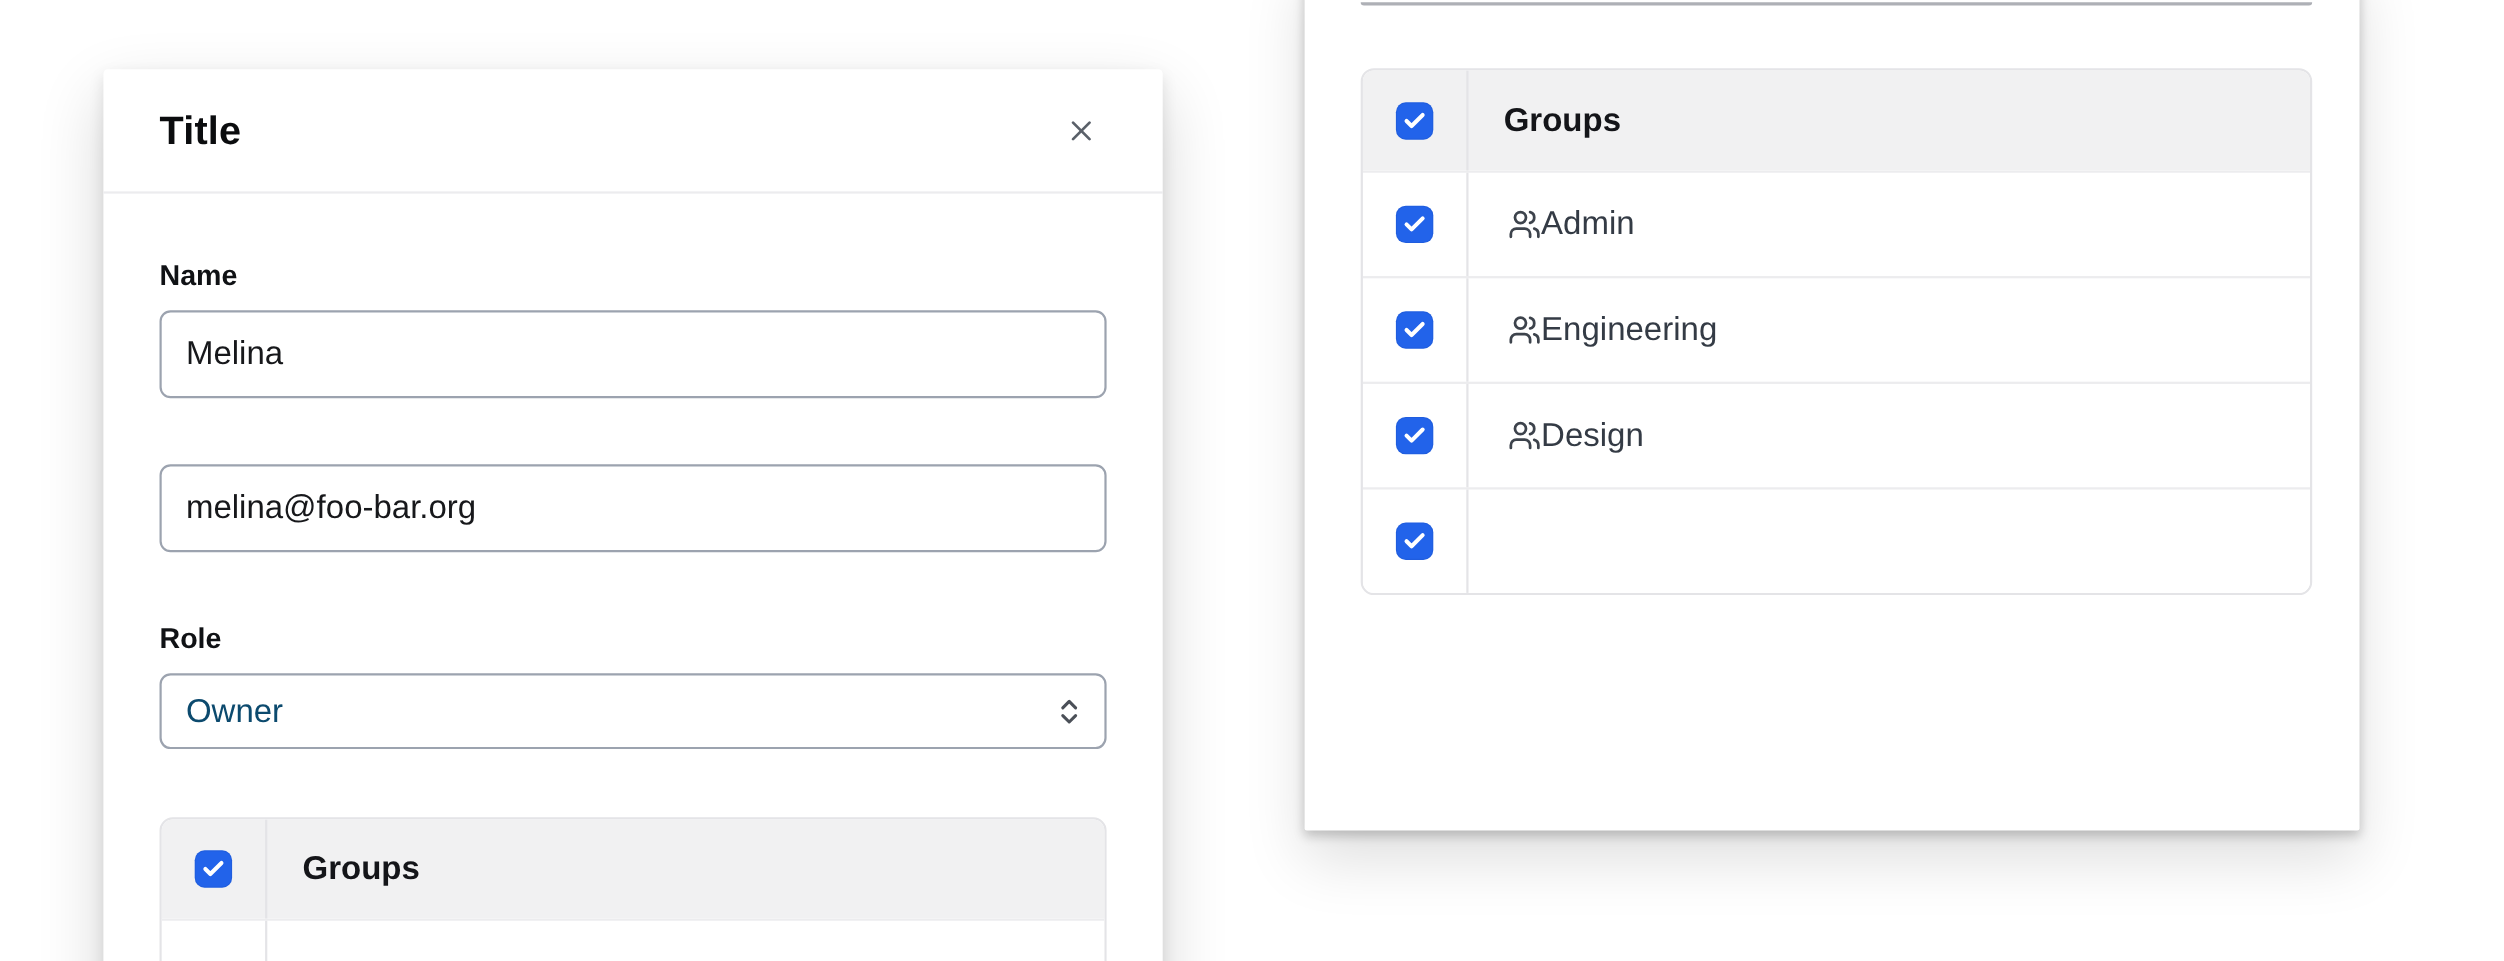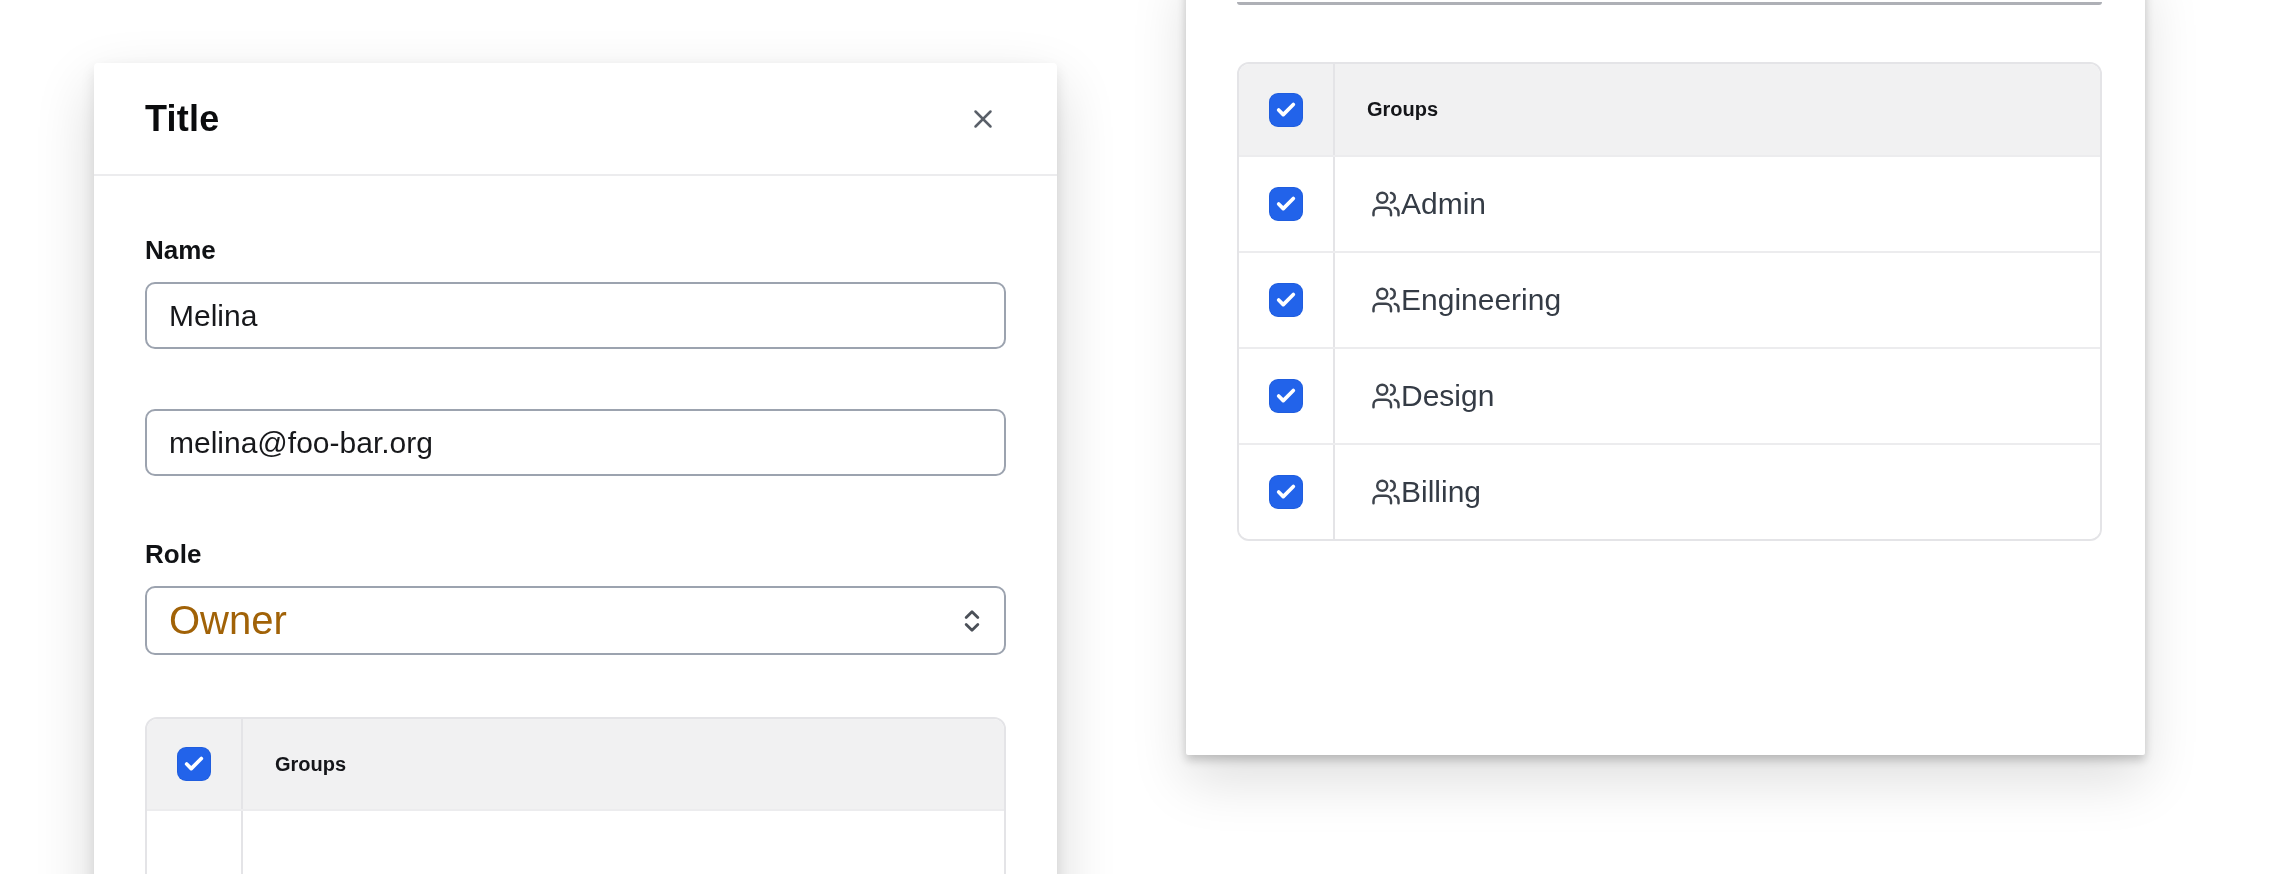--- a/index.html
+++ b/index.html
@@ -22,48 +22,48 @@
     position:absolute; right:52px; top:50%; transform:translateY(-50%);
     width:44px; height:44px; display:flex; align-items:center; justify-content:center;
     background:none; border:none; cursor:pointer;
   }
   .modal-body { padding:56px 51px 0 51px; }
 
   .field { margin-bottom:60px; }
   .field-label { display:block; font-size:26px; font-weight:700; color:#101215;
                  line-height:36px; margin-bottom:14px; }
   .text-input {
-    display:block; width:861px; height:67px; border:2px solid #9ca3af; border-radius:10px;
+    display:block; width:861px; height:80px; border:2px solid #9ca3af; border-radius:10px;
     padding:0 22px; font-size:30px; color:#17181b; background:#fff; outline:none;
     font-family:inherit;
   }
   .select-box {
     position:relative; width:861px; height:69px; border:2px solid #9ca3af; border-radius:10px;
     background:#fff; display:flex; align-items:center; padding:0 22px; cursor:pointer;
   }
-  .select-value { font-size:40px; color:#a16207; }
+  .select-value { font-size:30px; color:#0c4a6e; }
   .select-chevrons { position:absolute; right:18px; top:50%; transform:translateY(-50%); }
 
   
   .gtable {
     border:2px solid #e4e4e7; border-radius:12px; overflow:hidden; background:#fff;
   }
   .gtable .thead {
     display:grid; grid-template-columns:96px 1fr; background:#f1f1f2; height:91px;
   }
   .gtable .trow {
     display:grid; grid-template-columns:96px 1fr; background:#ffffff; height:96px;
     border-top:2px solid #ececee;
   }
   .cell-check {
     display:flex; align-items:center; justify-content:center;
     border-right:2px solid #e4e4e7;
   }
   .cell-head { display:flex; align-items:center; padding-left:32px; }
-  .head-label { font-size:20px; font-weight:700; color:#141519; }
+  .head-label { font-size:30px; font-weight:700; color:#141519; }
   .cell-content { display:flex; align-items:center; padding-left:36px; }
   .row-label { font-size:30px; color:#343b45; }
 
   .checkbox {
     width:34px; height:34px; border-radius:9px; background:#2263ea;
     display:flex; align-items:center; justify-content:center; cursor:pointer;
     box-shadow:inset 0 0 0 1px rgba(0,0,0,.05);
   }
 
   .modal .gtable { width:861px; margin-top:62px; }
@@ -226,27 +226,16 @@
     </div>
 
     <div class="trow">
       <div class="cell-check">
         <div class="checkbox">
           <svg width="22" height="22" viewBox="0 0 24 24" fill="none" stroke="#ffffff" stroke-width="4" stroke-linecap="round" stroke-linejoin="round">
             <polyline points="20 6 9 17 4 12"></polyline>
           </svg>
         </div>
       </div>
-      <div class="cell-content">
-        <span>
-          <svg width="30" height="30" viewBox="0 0 24 24" fill="none" stroke="#3d434c" stroke-width="2" stroke-linecap="round" stroke-linejoin="round">
-            <path d="M16 21v-2a4 4 0 0 0-4-4H6a4 4 0 0 0-4 4v2"></path>
-              <circle cx="9" cy="7" r="4"></circle>
-            <path d="M22 21v-2a4 4 0 0 0-3-3.87"></path>
-              <path d="M16 3.13a4 4 0 0 1 0 7.75"></path>
-          </svg>
-        </span>
-        <span class="row-label">Billing</span>
-      </div>
     </div>
 
   </div>
 </div>
 
 </body></html>

